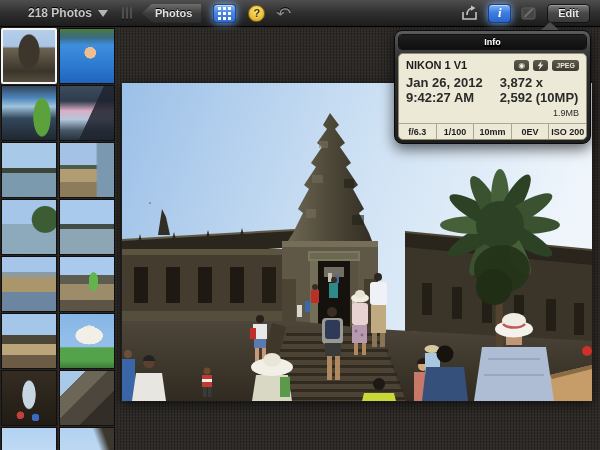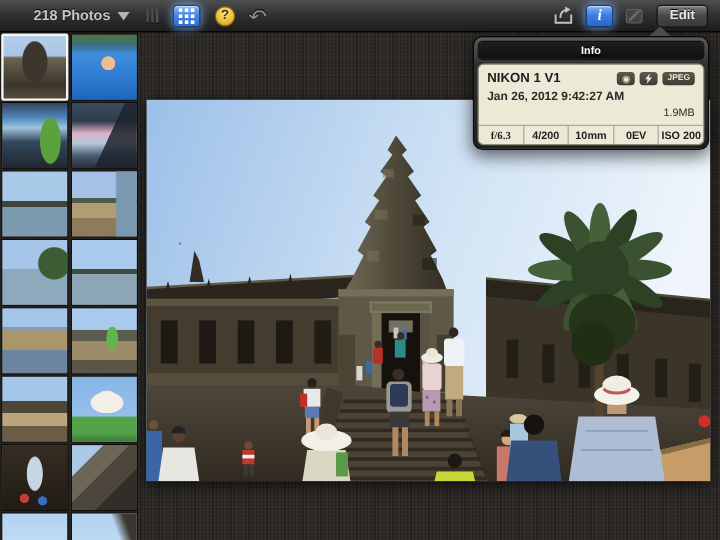--- a/index.html
+++ b/index.html
@@ -136,42 +136,43 @@
   .pop-tab.inactive { background:linear-gradient(180deg,#6e6e6e 0%,#3c3c3c 100%);
     border-left:1px solid #111; }
   .pop-card { background:#ece9d6; border:1px solid #8f8c78; border-radius:5px; padding:5px 7px 0 7px; }
   .card-row1 { display:flex; }
   .camera-model { font-size:11px; font-weight:bold; color:#1c1c1c; }
   .badges { margin-left:auto; display:flex; gap:4px; align-items:center; }
   .badge { background:linear-gradient(180deg,#5c5a4e,#3e3c34); border-radius:3px; color:#ece9d6;
     font-size:7px; font-weight:bold; height:11px; padding:0 4px; display:flex; align-items:center; }
   .badge svg { display:block; }
   .card-row2 { display:flex; justify-content:space-between; margin-top:4px;
-    font-size:10px; font-weight:bold; color:#2a2a2a; }
+    font-size:13px; font-weight:bold; color:#2a2a2a; }
   .card-row3 { text-align:right; margin-top:3px; font-size:9px; font-weight:normal; color:#2a2a2a; }
   .stats-row { display:flex; border-top:1px solid #aaa795; margin:5px -7px 0 -7px; height:16px; }
   .stat-cell { flex:1; display:flex; align-items:center; justify-content:center;
     font-size:9px; font-weight:bold; color:#1e1e1e; border-left:1px solid #aaa795; }
-  .stat-cell:first-child { border-left:none;font-family:Liberation Serif, serif; }
+  .stat-cell:first-child { border-left:none; }
   .stat-cell:first-child::first-letter { font-style:italic; font-family:"Liberation Serif", serif; }
 </style>
 </head>
 <body>
 
 <div class="toolbar">
   <div class="tb-left">
     <div class="photo-count">
       <span>218 Photos</span>
       <span class="tri-down"></span>
     </div>
     <div class="grip">
         <span></span>
         <span></span>
         <span></span>
       </div>
+    <button class="back-btn">Photos</button>
     <button class="icon-btn grid-btn">
       <span class="grid-glyph"></span>
     </button>
     <button class="icon-btn help-btn">
       <span>?</span>
     </button>
     <span class="undo-glyph">↶</span>
   </div>
   <div class="tb-right">
     <span class="share-btn">
@@ -432,24 +433,25 @@
           <span class="badge">
             <svg width="7" height="9" viewBox="0 0 7 9">
                 <polygon points="4.6,0 0.6,5 2.8,5 1.8,9 6.4,3.6 3.8,3.6" fill="#ece9d6"></polygon>
               </svg>
           </span>
           <span class="badge">JPEG</span>
         </span>
       </div>
       <div class="card-row2">
         <span>Jan 26, 2012 9:42:27 AM</span>
+        <span>3,872 x 2,592 (10MP)</span>
       </div>
       <div class="card-row3">1.9MB</div>
       <div class="stats-row">
         <span class="stat-cell">f/6.3</span>
-        <span class="stat-cell">4/200</span>
+        <span class="stat-cell">1/100</span>
         <span class="stat-cell">10mm</span>
         <span class="stat-cell">0EV</span>
         <span class="stat-cell">ISO 200</span>
       </div>
     </div>
   </div>
 </div>
 
 </body></html>

